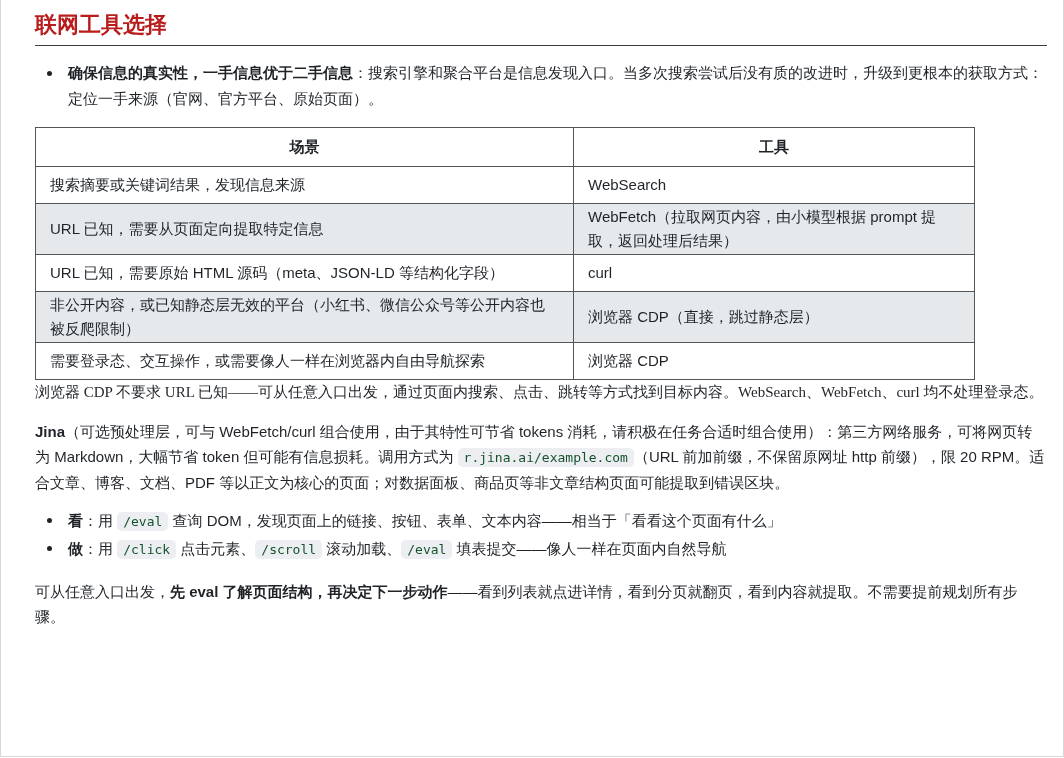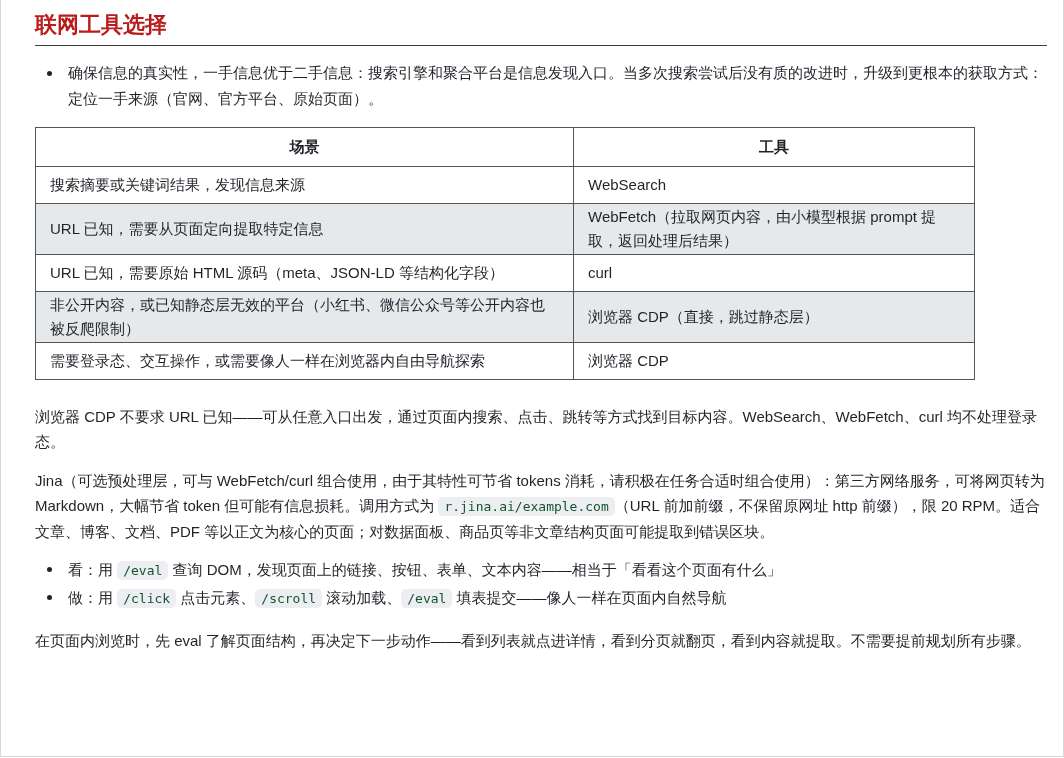--- a/index.html
+++ b/index.html
@@ -17,33 +17,33 @@
   .content { position: absolute; left: 35px; top: 0; width: 1012px; }
   h2 {
     margin: 0; padding-top: 10px; height: 35px;
     font-size: 22px; font-weight: 700; line-height: 30px; color: #b91c1c;
     border-bottom: 1px solid #3d3d3d;
   }
   .bullet-top { margin: 14px 0 0 0; padding-left: 33px; position: relative; font-size: 15px; line-height: 26px; }
   .bullet-top .dot, .steps .dot {
     position: absolute; left: 12px; top: 11px; width: 5px; height: 5px; border-radius: 50%; background: #1f2328;
   }
-  b { font-weight: 400; margin-top: 28px; }
+  b { font-weight: 700; margin-top: 28px; }
   table {
     margin-top: 15px; width: 940px; border-collapse: collapse; font-size: 15px;
   }
   th, td { border: 1px solid #555; padding: 0 14px; text-align: left; vertical-align: middle; line-height: 24px; }
   th { text-align: center; font-weight: 700; height: 38px; }
   td { height: 36px; }
   tr.alt td { background: #e6e9ec; }
   tr.tall td { height: 50px; }
   td.tool { font-weight: 400; }
   td.tool .strong { font-weight: 400; }
   p { margin: 0; font-size: 15px; line-height: 25px; }
-  .p1 { margin-top: 24px; }
+  .p1 { margin-top: 0; font-family: Liberation Serif, serif; }
   .p2 { margin-top: 14px; }
   .p3 { margin-top: 16px; }
   .p4 { margin-top: 16px; }
   code {
     font-family: "DejaVu Sans Mono", "Liberation Mono", monospace;
     font-size: 13px; background: #eceef1; border-radius: 5px; padding: 2px 6px; color: #14532d;
   }
   .steps { margin: 12px 0 0 0; padding: 0; list-style: none; }
   .steps li { position: relative; padding-left: 33px; font-size: 15px; line-height: 27px; }
 </style>
@@ -102,15 +102,15 @@
       <span class="dot"></span>
       <b>看</b><span>：用 </span><code>/eval</code><span> 查询 DOM，发现页面上的链接、按钮、表单、文本内容——相当于「看看这个页面有什么」</span>
     </li>
     <li>
       <span class="dot"></span>
       <b>做</b><span>：用 </span><code>/click</code><span> 点击元素、</span><code>/scroll</code><span> 滚动加载、</span><code>/eval</code><span> 填表提交——像人一样在页面内自然导航</span>
     </li>
   </ul>
 
   <p class="p4">
-    <span>在页面内浏览时，</span><b>先 eval 了解页面结构，再决定下一步动作</b><span>——看到列表就点进详情，看到分页就翻页，看到内容就提取。不需要提前规划所有步骤。</span>
+    <span>可从任意入口出发，</span><b>先 eval 了解页面结构，再决定下一步动作</b><span>——看到列表就点进详情，看到分页就翻页，看到内容就提取。不需要提前规划所有步骤。</span>
   </p>
 </div>
 
 </body></html>

